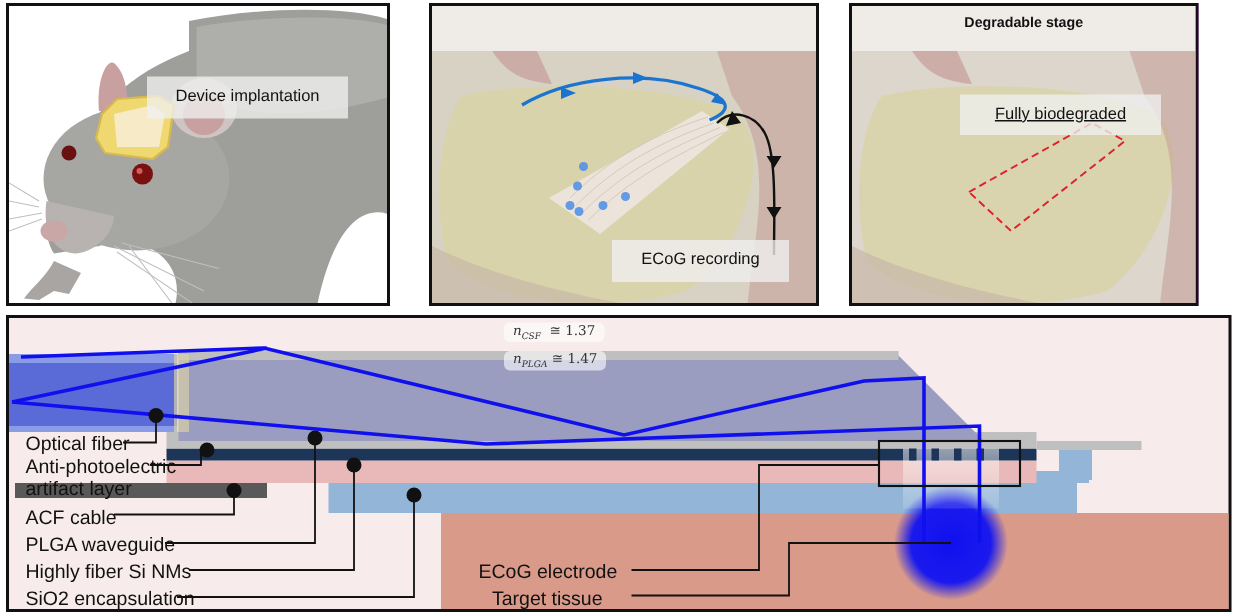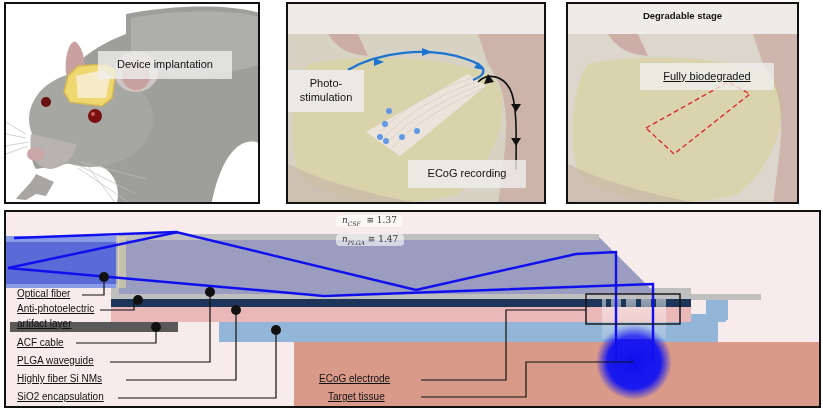--- a/index.html
+++ b/index.html
@@ -2,21 +2,21 @@
 <html><head>
 <meta charset="utf-8">
 <style>
   html, body { margin:0; padding:0; background:#ffffff; }
   body { width:823px; height:410px; position:relative; overflow:hidden; font-family:"Liberation Sans", sans-serif; }
   .panel { position:absolute; border:2px solid #111; box-sizing:border-box; overflow:hidden; }
   .panel svg { position:absolute; left:0; top:0; }
   .stage-title { position:absolute; left:0; right:0; top:6px; text-align:center; font-size:9.5px; font-weight:bold; color:#111; }
   .title-band { position:absolute; left:0; right:0; top:0; height:30px; }
   .label-box { position:absolute; background:rgba(240,240,240,0.78); font-size:11px; color:#111; display:flex; align-items:center; justify-content:center; text-align:center; line-height:1.25; }
-  .bottom-label { position:absolute; font-size:10px; color:#111; white-space:nowrap;text-decoration:underline; }
+  .bottom-label { position:absolute; font-size:13px; color:#111; white-space:nowrap; }
   .nlabel { position:absolute; font-family:"DejaVu Serif", serif; font-size:9px; color:#333; background:rgba(255,255,255,0.6); padding:0 6px; border-radius:4px; }
   .nlabel i { font-style:italic; }
   .nlabel sub { font-size:6px; font-style:italic; }
 </style>
 </head>
 <body>
 
 <div class="panel" style="left:4px;top:2px;width:256px;height:202px;background:#fff;">
   <svg width="256" height="202">
 
@@ -85,22 +85,20 @@
     <polygon points="86,54 96,58 86,62" fill="#1a74d0"></polygon>
     <polygon points="134,44 144,48 134,52" fill="#1a74d0"></polygon>
     <polygon points="190,58 196,66 186,64" fill="#1a74d0"></polygon>
 
     <path d="M190,78 C200,68 215,72 222,85 C230,100 228,140 228,166" stroke="#111" stroke-width="1.6" fill="none"></path>
     <polygon points="200,70 206,78 196,80" fill="#111"></polygon>
     <polygon points="223,100 233,100 228,108" fill="#111"></polygon>
     <polygon points="223,134 233,134 228,142" fill="#111"></polygon>
   </svg>
   <div class="title-band" style="background:rgba(255,255,255,0.55);"></div>
-  <div class="label-box" style="left:0;top:66px;width:76px;height:42px;white-space:pre-line;">Photo-
-stimulation</div>
   <div class="label-box" style="left:120px;top:156px;width:118px;height:28px;">ECoG recording</div>
 </div>
 
 <div class="panel" style="left:566px;top:2px;width:233px;height:202px;background:#d946ef;">
   <svg width="255" height="202">
     <rect x="0" y="0" width="255" height="202" fill="#dcd6cc"></rect>
     <path d="M20,60 C60,50 150,50 200,70 C230,90 210,160 170,190 C120,205 40,200 10,170 C0,130 5,80 20,60 Z" fill="#d9d3a8" opacity="0.85"></path>
     <path d="M185,30 L255,30 L255,202 L205,202 C210,150 225,100 195,60 Z" fill="#c4a09a" opacity="0.6"></path>
     <path d="M40,30 C50,45 60,50 80,52 L70,30 Z" fill="#c9a39f" opacity="0.8"></path>
     <path d="M0,160 C40,180 100,195 150,202 L0,202 Z" fill="#c8b8a8" opacity="0.7"></path>

